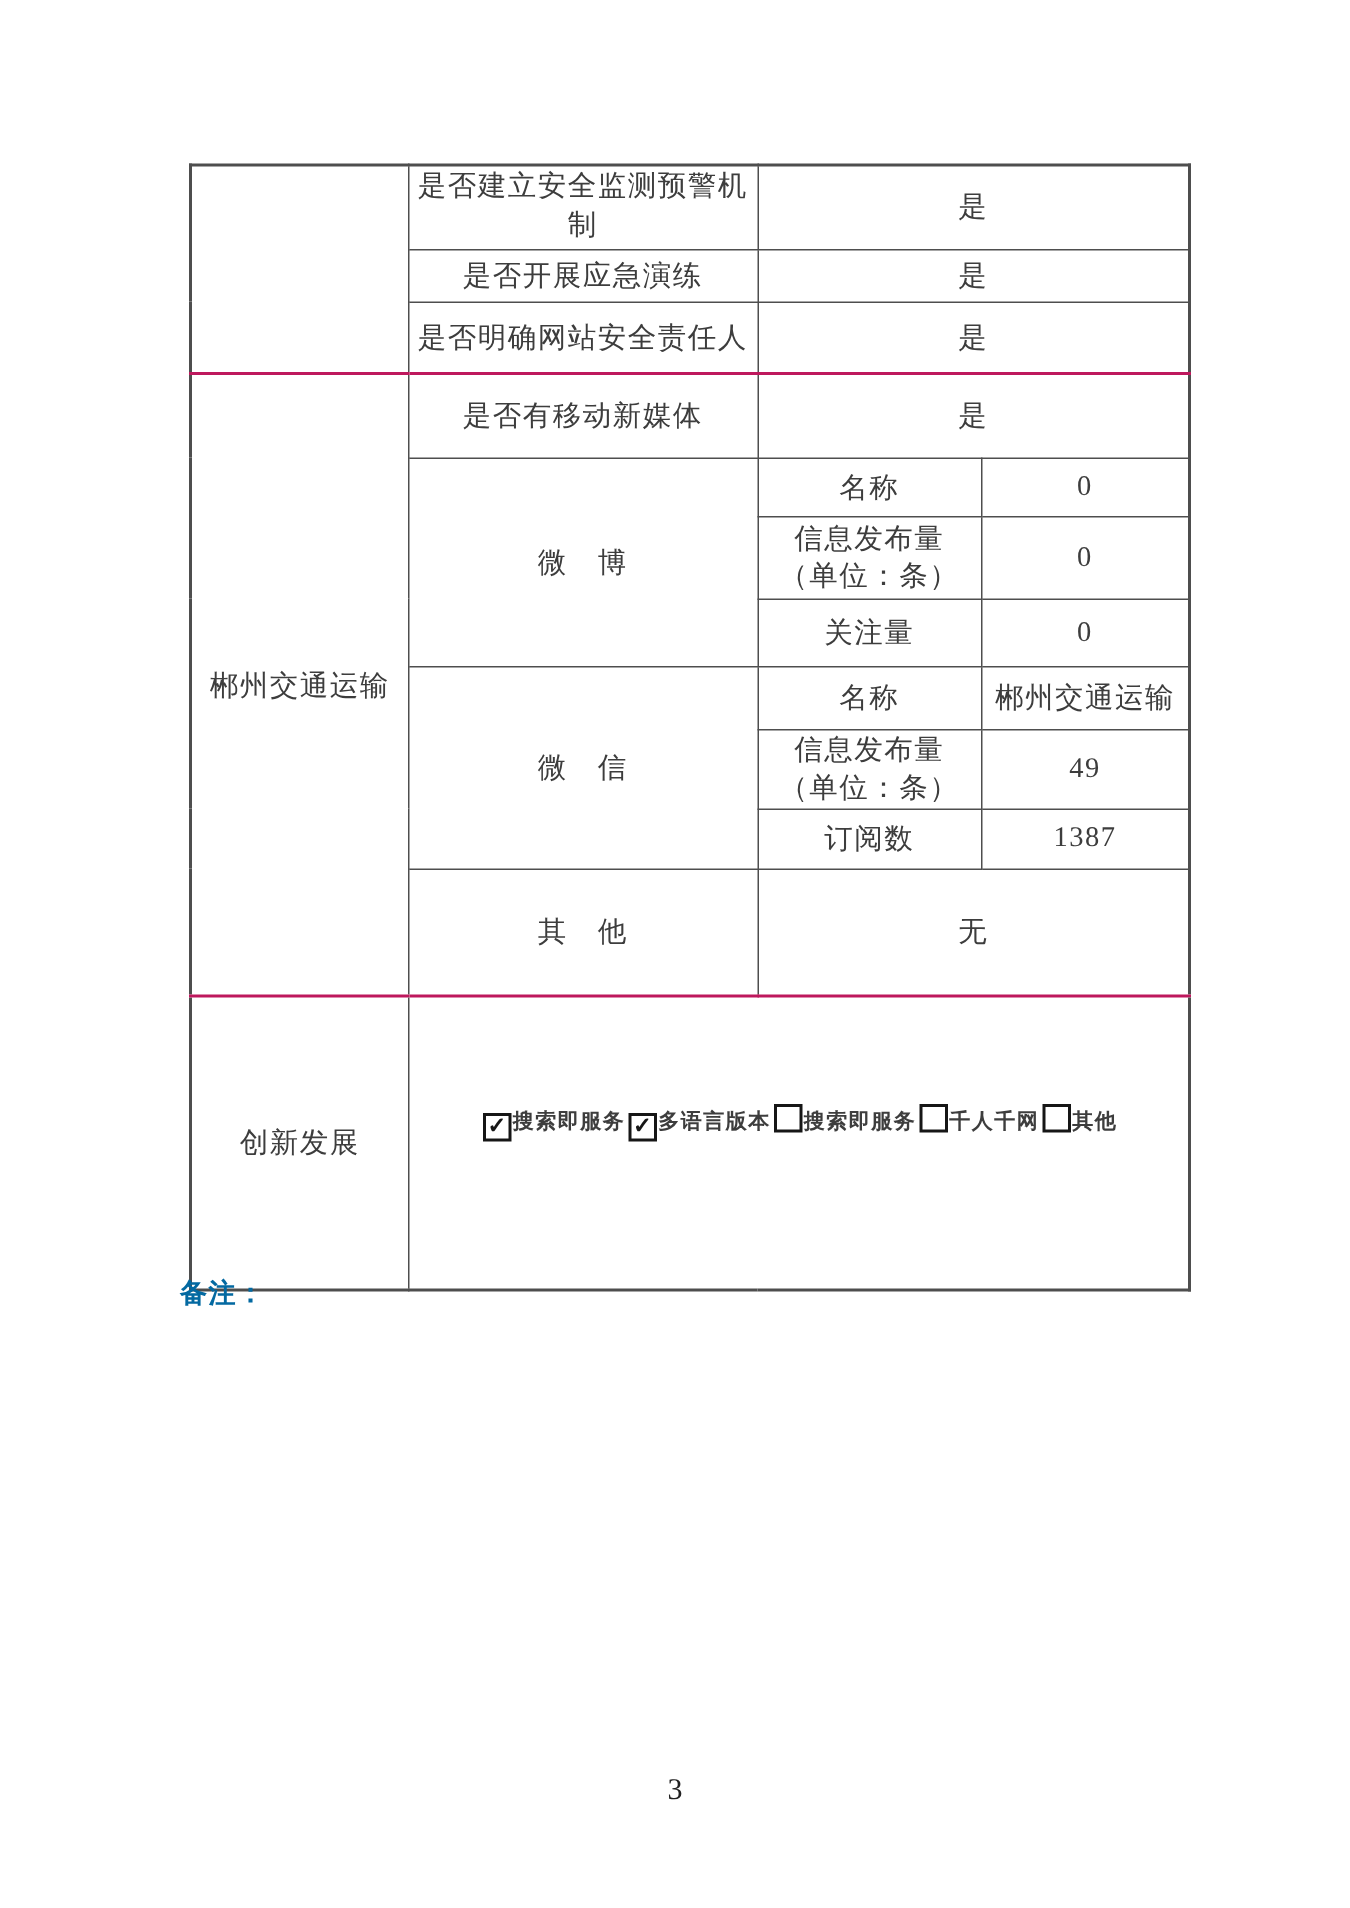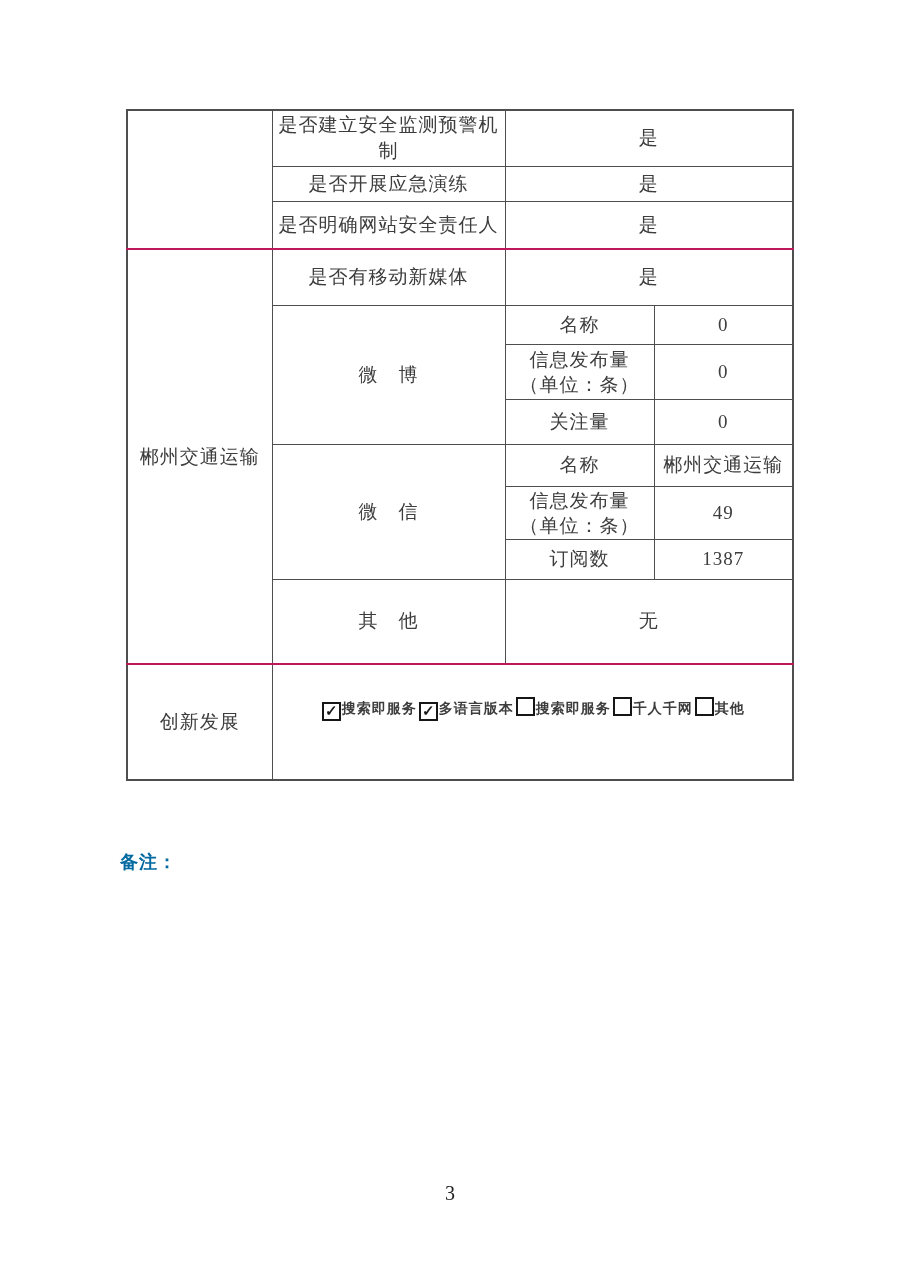--- a/index.html
+++ b/index.html
@@ -147,21 +147,21 @@
       <td>49</td>
     </tr>
     <tr style="height:40px">
       <td>订阅数</td>
       <td>1387</td>
     </tr>
     <tr style="height:85px">
       <td>其　他</td>
       <td colspan="2">无</td>
     </tr>
-    <tr class="section-top" style="height:116px">
+    <tr class="section-top" style="height:196px">
       <td>创新发展</td>
       <td colspan="3">
         <div class="cb-row">
           <span class="cb-box">✓</span><span class="cb-label">搜索即服务</span><span class="cb-box">✓</span><span class="cb-label">多语言版本</span><span class="cb-box"></span><span class="cb-label">搜索即服务</span><span class="cb-box"></span><span class="cb-label">千人千网</span><span class="cb-box"></span><span class="cb-label">其他</span>
         </div>
       </td>
     </tr>
   </tbody>
 </table>
 

